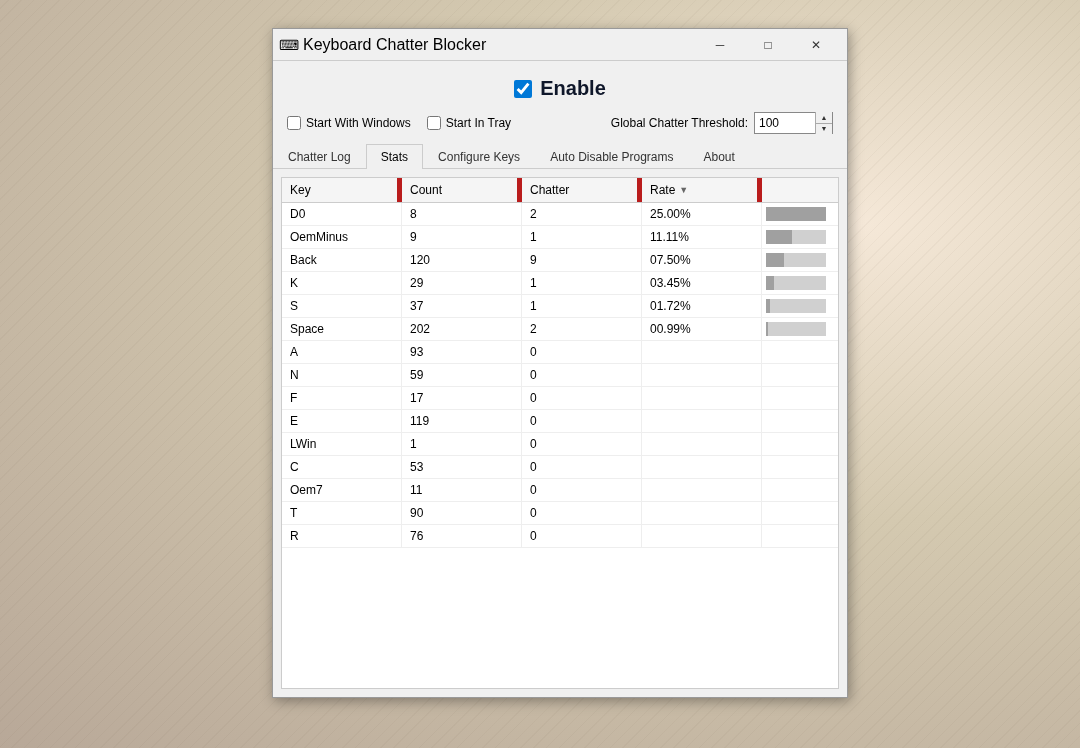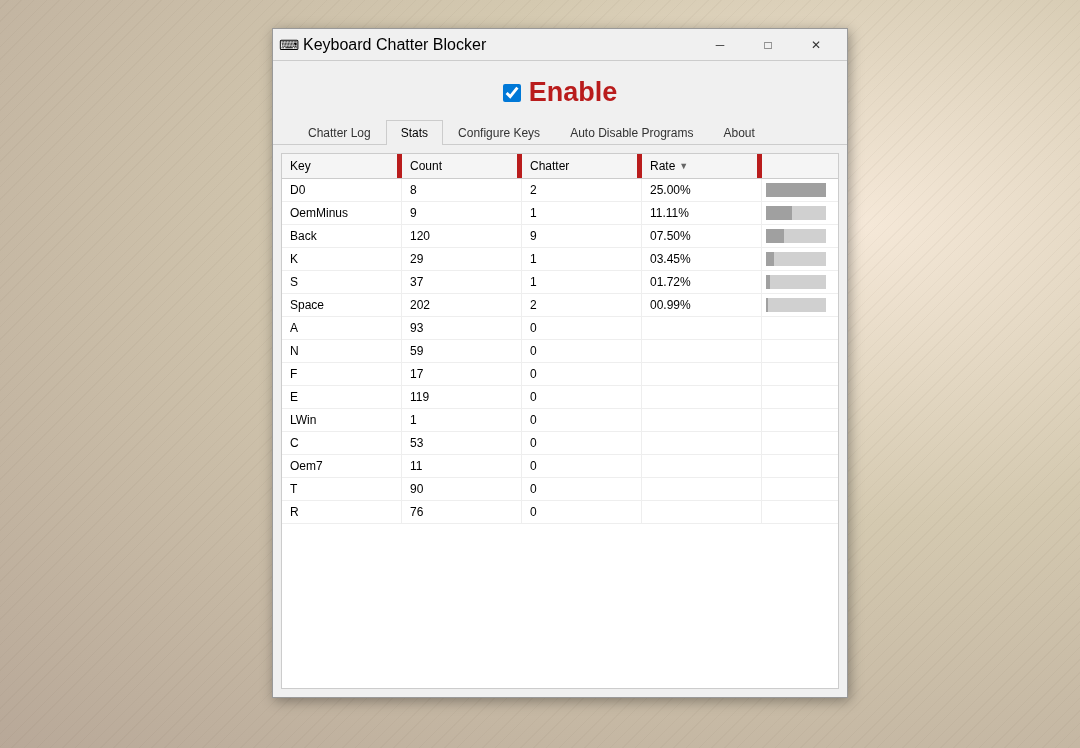--- a/index.html
+++ b/index.html
@@ -112,23 +112,23 @@
     }
 
     .enable-checkbox {
       width: 18px;
       height: 18px;
       accent-color: #0078d7;
       cursor: pointer;
     }
 
     .enable-label {
-      font-size: 27px;
+      font-size: 20px;
       font-weight: bold;
-      color: #b91c1c;
+      color: #0f172a;
     }
 
     .options-row {
       display: flex;
       align-items: center;
       padding: 0 14px 10px 14px;
       gap: 16px;
       flex-wrap: wrap;
     }
 
@@ -196,21 +196,21 @@
       font-size: 7px;
       background: #f0f0f0;
       border: none;
       line-height: 1;
       color: #333;
     }
     .spinner-btn:first-child { border-bottom: 1px solid #aaa; }
 
     .tabs-row {
       display: flex;
-      padding: 0 20px;
+      padding: 0 0;
       border-bottom: 1px solid #ccc;
       flex-shrink: 0;
     }
 
     .tab {
       padding: 5px 14px;
       font-size: 12px;
       cursor: pointer;
       border: 1px solid transparent;
       border-bottom: none;
@@ -333,20 +333,40 @@
     </div>
   </div>
 
   <div class="window-body">
 
     <div class="enable-section">
       <input type="checkbox" class="enable-checkbox" checked="" style="">
       <span class="enable-label">Enable</span>
     </div>
 
+    <div class="options-row">
+      <div class="option-item">
+        <input type="checkbox" class="option-checkbox" style="">
+        <span class="option-label">Start With Windows</span>
+      </div>
+      <div class="option-item">
+        <input type="checkbox" class="option-checkbox" style="">
+        <span class="option-label">Start In Tray</span>
+      </div>
+      <div class="threshold-section">
+        <span class="threshold-label">Global Chatter Threshold:</span>
+        <div class="threshold-input-wrap">
+          <input type="text" class="threshold-input" value="100" style="">
+          <div class="threshold-spinners">
+            <button class="spinner-btn">▲</button>
+            <button class="spinner-btn">▼</button>
+          </div>
+        </div>
+      </div>
+    </div>
 
     <div class="tabs-row">
       <div class="tab">
         <span>Chatter Log</span>
       </div>
       <div class="tab active">
         <span>Stats</span>
       </div>
       <div class="tab">
         <span>Configure Keys</span>

